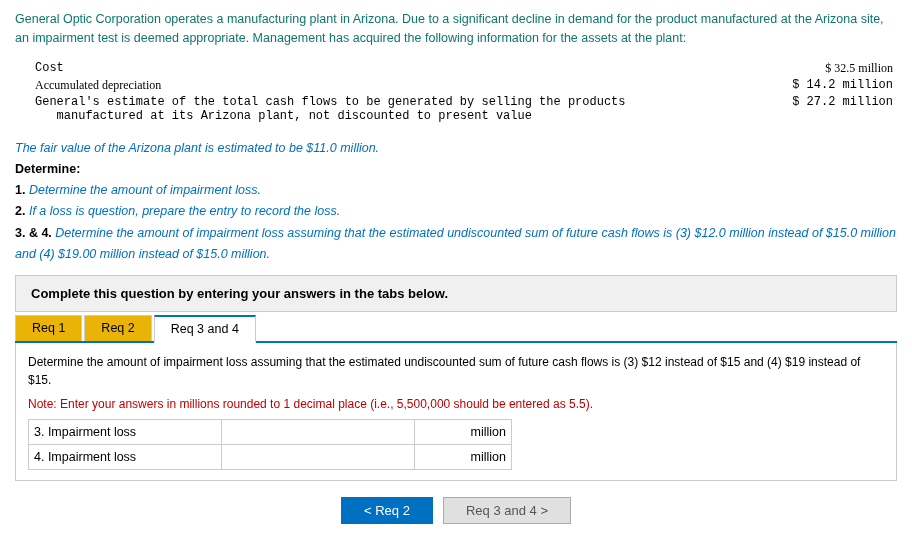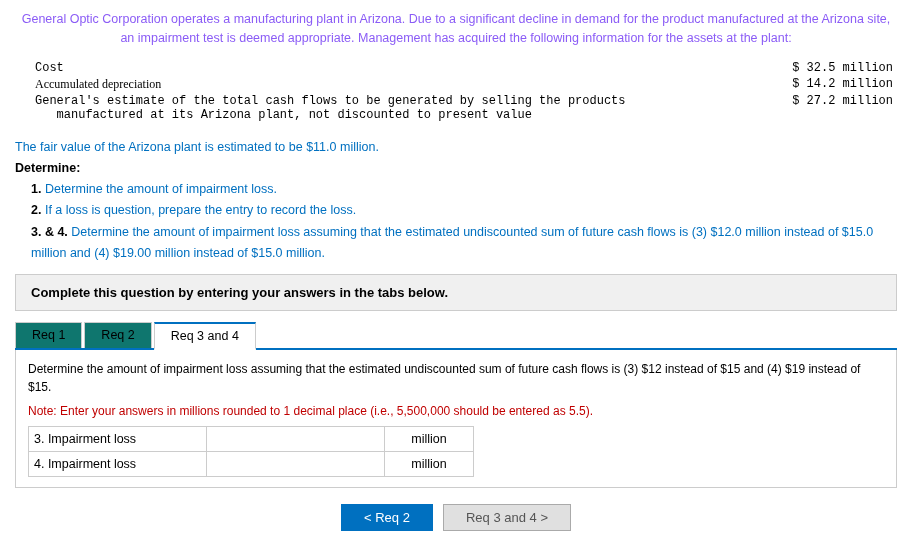--- a/index.html
+++ b/index.html
@@ -9,22 +9,21 @@
       background: #fff;
       color: #000;
       width: 912px;
       min-height: 555px;
       padding: 10px 15px;
     }
     .intro-text {
       font-size: 12.5px;
       line-height: 1.5;
       margin-bottom: 12px;
-      color: #8b5cf6;
-      text-align: center;
+      color: #0f766e;
     }
     .data-table {
       width: 100%;
       margin-bottom: 14px;
       border-collapse: collapse;
     }
     .data-table td {
       padding: 1px 4px;
       font-size: 12px;
       vertical-align: top;
@@ -37,46 +36,47 @@
       width: 28%;
       text-align: right;
     }
     .fair-value-section {
       font-size: 12.5px;
       line-height: 1.7;
       margin-bottom: 10px;
     }
     .fair-value-section .blue-text {
       color: #0070c0;
+      font-style: italic;
     }
     .fair-value-section .bold-label {
       font-weight: bold;
       color: #000;
     }
     .fair-value-section .numbered-item {
-      margin-left: 16px;
+      margin-left: 0;
     }
     .complete-box {
       border: 1px solid #ccc;
       background: #f0f0f0;
       padding: 10px 15px;
-      margin-bottom: 11px;
+      margin-bottom: 3px;
       font-weight: bold;
       font-size: 13px;
     }
     .tabs-row {
       display: flex;
       border-bottom: 2px solid #0070c0;
       margin-bottom: 0;
     }
     .tab {
       padding: 5px 16px;
       border: 1px solid #ccc;
       border-bottom: none;
-      background: #0f766e;
+      background: #eab308;
       cursor: pointer;
       font-size: 12.5px;
       margin-right: 2px;
       color: #000;
     }
     .tab.active {
       background: #fff;
       border-top: 2px solid #0070c0;
       border-bottom: 2px solid #fff;
       margin-bottom: -2px;
@@ -90,41 +90,41 @@
     }
     .tab-desc {
       font-size: 12px;
       line-height: 1.5;
       margin-bottom: 6px;
       color: #000;
     }
     .input-table {
       border-collapse: collapse;
       margin-top: 6px;
-      width: 446px;
+      width: 484px;
     }
     .input-table td {
       padding: 3px 5px;
       font-size: 12.5px;
       border: 1px solid #ccc;
     }
     .input-table td.row-label {
       background: #fff;
       width: 140px;
       border: 1px solid #ccc;
     }
     .input-table td.input-cell {
       width: 140px;
       padding: 0;
       border-right: none;
     }
     .input-table td.unit-cell {
       width: 70px;
       border-left: 1px solid #ccc;
-      text-align: center;
+      text-align: right;
       padding-left: 5px;
       margin-left: 43px;
     }
     .input-table input[type="text"] {
       width: 100%;
       border: none;
       outline: none;
       padding: 3px 4px;
       font-size: 12.5px;
       height: 24px;
@@ -156,21 +156,21 @@
   </style>
 </head>
 <body>
 
 <p class="intro-text">General Optic Corporation operates a manufacturing plant in Arizona. Due to a significant decline in demand for the product manufactured at the Arizona site, an impairment test is deemed appropriate. Management has acquired the following information for the assets at the plant:</p>
 
 <table class="data-table">
   <tbody>
       <tr>
     <td class="label-col" style="font-family: 'Courier New', monospace; padding-left: 20px;">Cost</td>
-    <td class="value-col" style="font-family: Liberation Mono, monospace;">$ 32.5 million</td>
+    <td class="value-col" style="font-family: Liberation Serif, serif;">$ 32.5 million</td>
   </tr>
   <tr>
     <td class="label-col" style="font-family: Liberation Serif, serif; padding-left: 20px;">Accumulated depreciation</td>
     <td class="value-col" style="font-family: 'Courier New', monospace;">$ 14.2 million</td>
   </tr>
   <tr>
     <td class="label-col" style="font-family: 'Courier New', monospace; padding-left: 20px;">General's estimate of the total cash flows to be generated by selling the products<br>&nbsp;&nbsp;&nbsp;manufactured at its Arizona plant, not discounted to present value</td>
     <td class="value-col" style="font-family: 'Courier New', monospace;">$ 27.2 million</td>
   </tr>
 </tbody>

